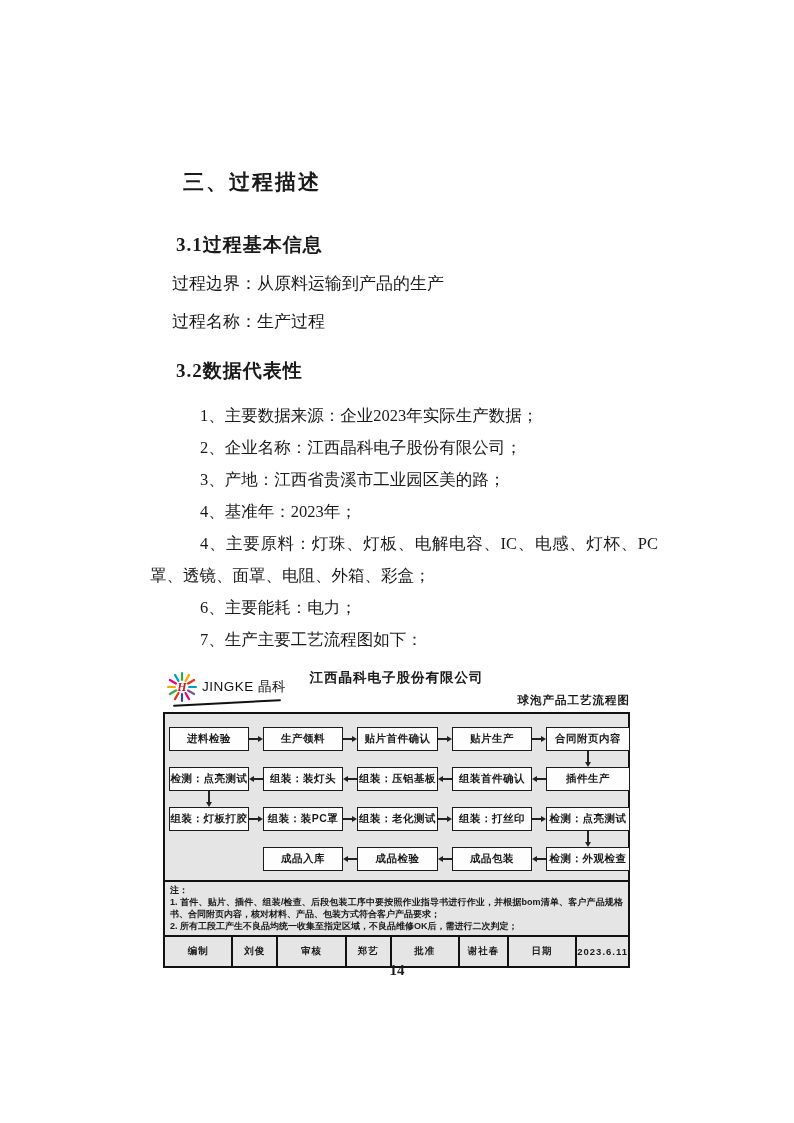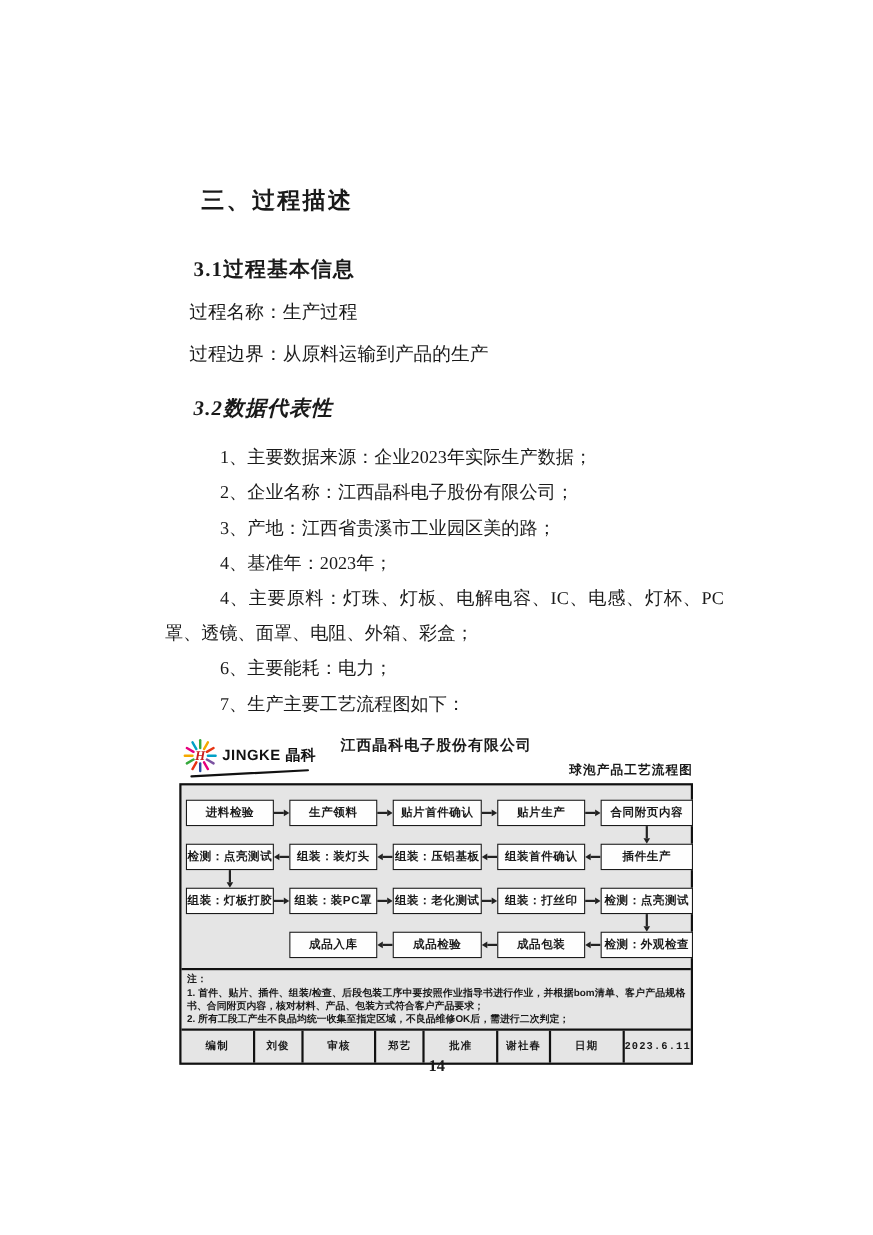--- a/index.html
+++ b/index.html
@@ -6,29 +6,29 @@
   html,body { background:#e9e9e9; }
   .page {
     position:relative; width:794px; height:1123px; margin:0 auto;
     background:#ffffff; overflow:hidden;
     font-family:"Liberation Serif", serif; color:#1a1a1a;
   }
   
   .content { position:absolute; left:150px; top:158px; width:508px; }
   .h-main  { font-size:21px; font-weight:bold; margin:10px 0 0 33px; letter-spacing:2px; }
   .h-sec   { font-size:19px; font-weight:bold; margin:36px 0 0 26px; letter-spacing:1px; }
-  .h-sec2  { font-size:19px; font-weight:bold; margin:24px 0 0 26px; letter-spacing:1px;font-style:italic; }
+  .h-sec2  { font-size:19px; font-weight:bold; margin:24px 0 0 26px; letter-spacing:1px; }
   .para    { font-size:17px; margin:14px 0 0 22px; line-height:24px; }
   .list    { margin-top:16px;font-family:Liberation Serif, serif; }
   .item    { font-size:16.5px; line-height:32px; text-indent:50px; text-align:justify; }
   .item-sub{ font-size:16.5px; line-height:31px; text-indent:42px; }
   
   .fc-header { position:absolute; left:163px; top:666px; width:467px; height:46px; }
   .logo { position:absolute; left:2px; top:4px; display:flex; align-items:center; }
-  .logo-text { font-family:"Liberation Sans", sans-serif; font-weight:bold; font-size:13.5px; color:#111; margin-left:3px; letter-spacing:0.5px; }
+  .logo-text { font-family:"Liberation Sans", sans-serif; font-weight:normal; font-size:13.5px; color:#111; margin-left:3px; letter-spacing:0.5px; }
   .logo-underline { position:absolute; left:8px; top:32px; width:108px; height:2px; background:#111; transform:rotate(-3deg); border-radius:2px; }
   .fc-company { text-align:center; font-weight:bold; font-size:13.5px; padding-top:3px; letter-spacing:1px; }
   .fc-title   { text-align:right; font-weight:bold; font-size:11.5px; padding-top:6px; letter-spacing:1px; }
   
   .fc-outer { position:absolute; left:163px; top:712px; width:467px; border:2px solid #111; background:#e5e5e5; }
   .fc-grid {
     display:grid;
     grid-template-columns:80px 14px 80px 14px 81px 14px 80px 14px 84px;
     grid-template-rows:24px 16px 24px 16px 24px 16px 24px;
     padding:13px 3px 9px 4px;
@@ -50,40 +50,40 @@
   .var .vln { width:1.3px; flex:1; background:#222; }
   .tri-d { width:0;height:0;border-top:5px solid #222;border-left:3.5px solid transparent;border-right:3.5px solid transparent; }
   
   .fc-notes {
     border-top:2px solid #111; padding:2px 5px 3px 5px;
     font-family:"Liberation Sans", sans-serif; font-weight:bold;
     font-size:9px; line-height:12px; text-align:justify;
   }
   .fc-notes .note-item { text-indent:0; }
   
-  .fc-sig { border-top:2px solid #111; display:flex; height:31px; font-family:Liberation Mono, monospace; }
+  .fc-sig { border-top:2px solid #111; display:flex; height:31px; font-family:Liberation Sans, sans-serif; }
   .sig-cell {
     border-right:2px solid #111; display:flex; align-items:center; justify-content:center;
     font-weight:bold; font-size:9.5px; letter-spacing:1px;
   }
   .sig-cell:last-child { border-right:none; }
   .w70{width:70px} .w46{width:46px} .w50{width:50px} .w45{flex:1}
   
   .pagenum { position:absolute; top:962px; left:0; width:100%; text-align:center; font-size:15px; font-weight:bold; }
 </style>
 </head>
 <body>
 
 <div class="page">
 
   <div class="content">
     <div class="h-main">三、过程描述</div>
     <div class="h-sec">3.1过程基本信息</div>
+    <p class="para">过程边界：从原料运输到产品的生产</p>
     <p class="para">过程名称：生产过程</p>
-    <p class="para">过程边界：从原料运输到产品的生产</p>
     <div class="h-sec2">3.2数据代表性</div>
     <div class="list">
       <p class="item">1、主要数据来源：企业2023年实际生产数据；</p>
       <p class="item">2、企业名称：江西晶科电子股份有限公司；</p>
       <p class="item">3、产地：江西省贵溪市工业园区美的路；</p>
       <p class="item">4、基准年：2023年；</p>
       <p class="item">4、主要原料：灯珠、灯板、电解电容、IC、电感、灯杯、PC罩、透镜、面罩、电阻、外箱、彩盒；</p>
       <p class="item">6、主要能耗：电力；</p>
       <p class="item">7、生产主要工艺流程图如下：</p>
     </div>

